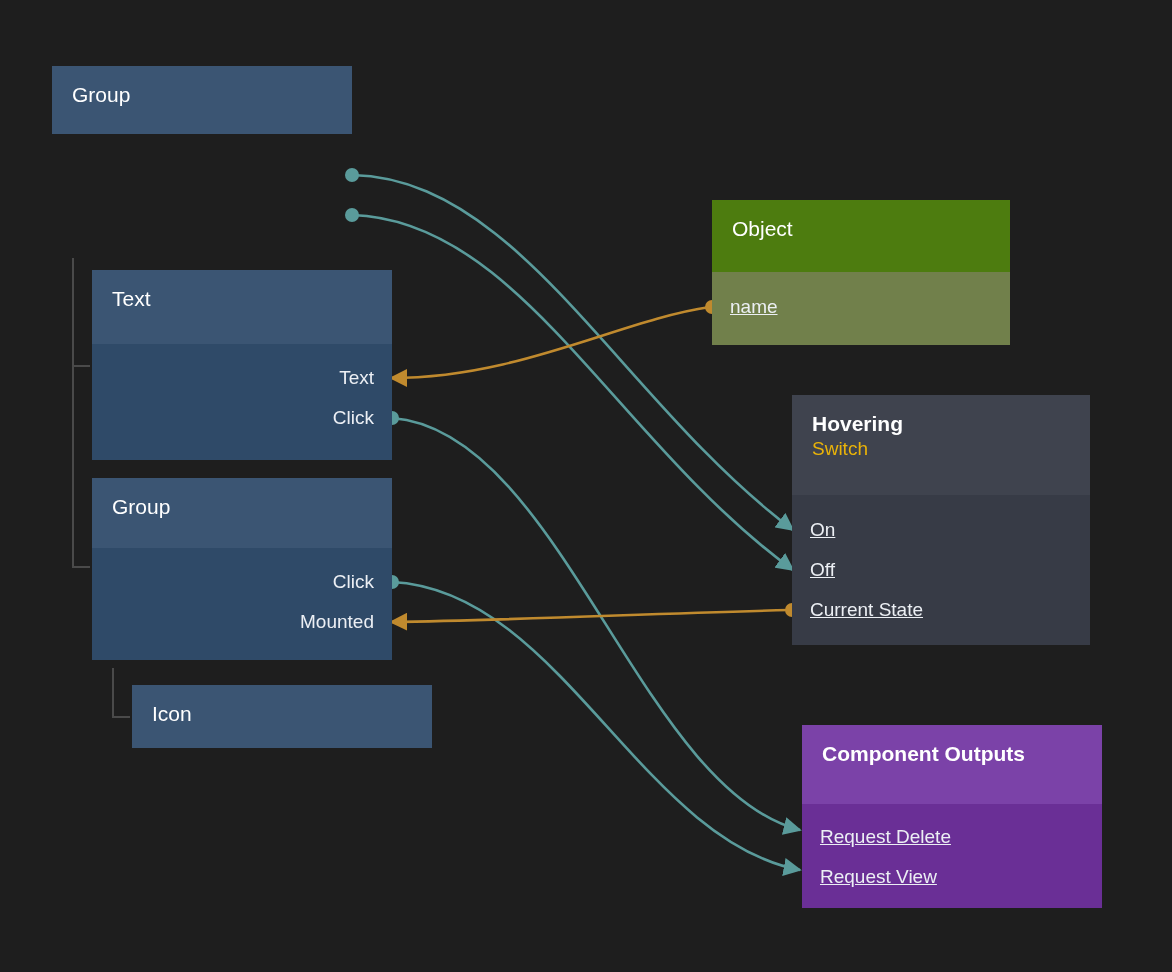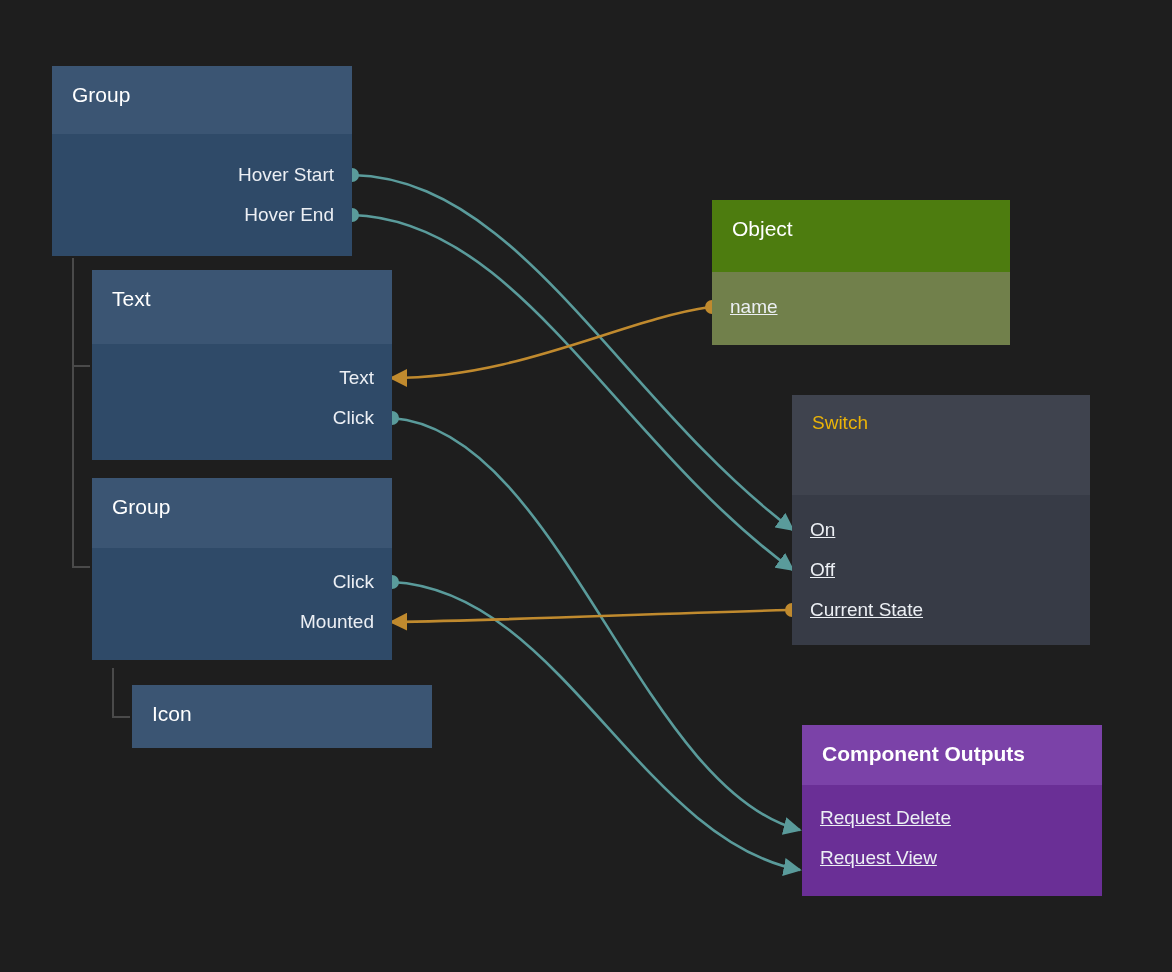--- a/index.html
+++ b/index.html
@@ -92,24 +92,20 @@
       <div class="tree-line tree-h" style="left: 72px; top: 566px; width: 18px;"></div>
       <div class="tree-line tree-v" style="left: 112px; top: 668px; height: 50px;"></div>
       <div class="tree-line tree-h" style="left: 112px; top: 716px; width: 18px;"></div>
     </div>
 
   <div id="node-layer">
       <div class="node theme-blue" style="left: 52px; top: 66px; width: 300px; height: 190px;">
         <div class="node-header" style="height: 68px;">
           <div class="node-title">Group</div>
         </div>
-        <div class="node-body" style="height: 122px;">
-          <div class="port right" style="top: 31px;">Hover Start</div>
-          <div class="port right" style="top: 71px;">Hover End</div>
-        </div>
       </div>
       <div class="node theme-blue" style="left: 92px; top: 270px; width: 300px; height: 190px;">
         <div class="node-header" style="height: 74px;">
           <div class="node-title">Text</div>
         </div>
         <div class="node-body" style="height: 116px;">
           <div class="port right" style="top: 24px;">Text</div>
           <div class="port right" style="top: 64px;">Click</div>
         </div>
       </div>
@@ -131,30 +127,31 @@
       <div class="node theme-green" style="left: 712px; top: 200px; width: 298px; height: 145px;">
         <div class="node-header" style="height: 72px;">
           <div class="node-title">Object</div>
         </div>
         <div class="node-body" style="height: 73px;">
           <div class="port left" style="top: 25px;">name</div>
         </div>
       </div>
       <div class="node theme-gray" style="left: 792px; top: 395px; width: 298px; height: 250px;">
         <div class="node-header" style="height: 100px;">
+          <div class="node-title bold">Hovering</div>
           <div class="node-subtitle">Switch</div>
         </div>
         <div class="node-body" style="height: 150px;">
           <div class="port left" style="top: 25px;">On</div>
           <div class="port left" style="top: 65px;">Off</div>
           <div class="port left" style="top: 105px;">Current State</div>
         </div>
       </div>
       <div class="node theme-purple" style="left: 802px; top: 725px; width: 300px; height: 183px;">
-        <div class="node-header" style="height: 60px;">
+        <div class="node-header" style="height: 79px;">
           <div class="node-title bold">Component Outputs</div>
         </div>
         <div class="node-body" style="height: 111px;">
           <div class="port left" style="top: 23px;">Request Delete</div>
           <div class="port left" style="top: 63px;">Request View</div>
         </div>
       </div>
     </div>
 
 </div>

